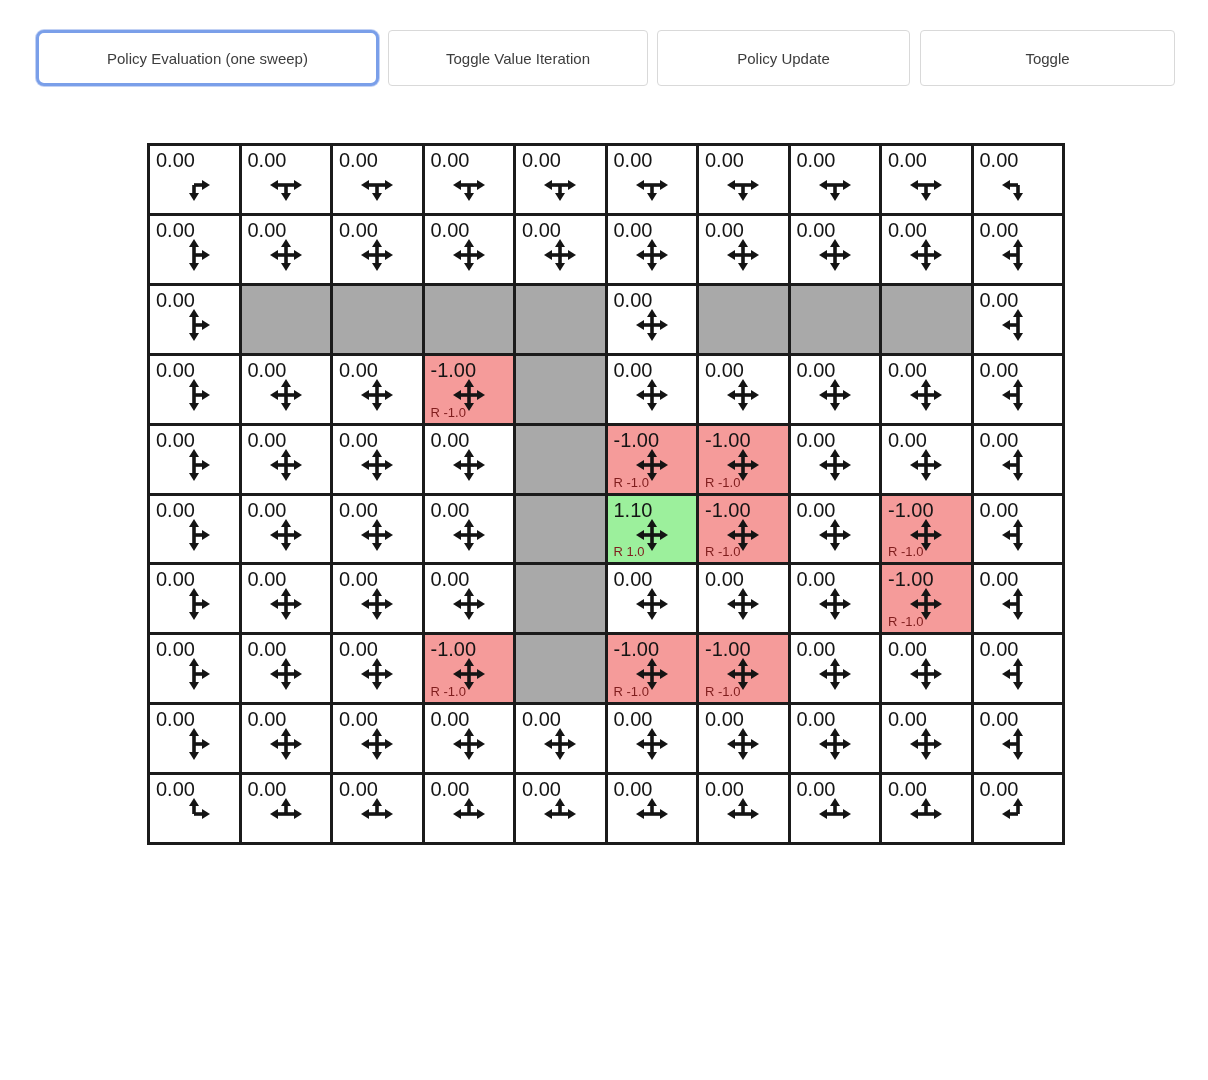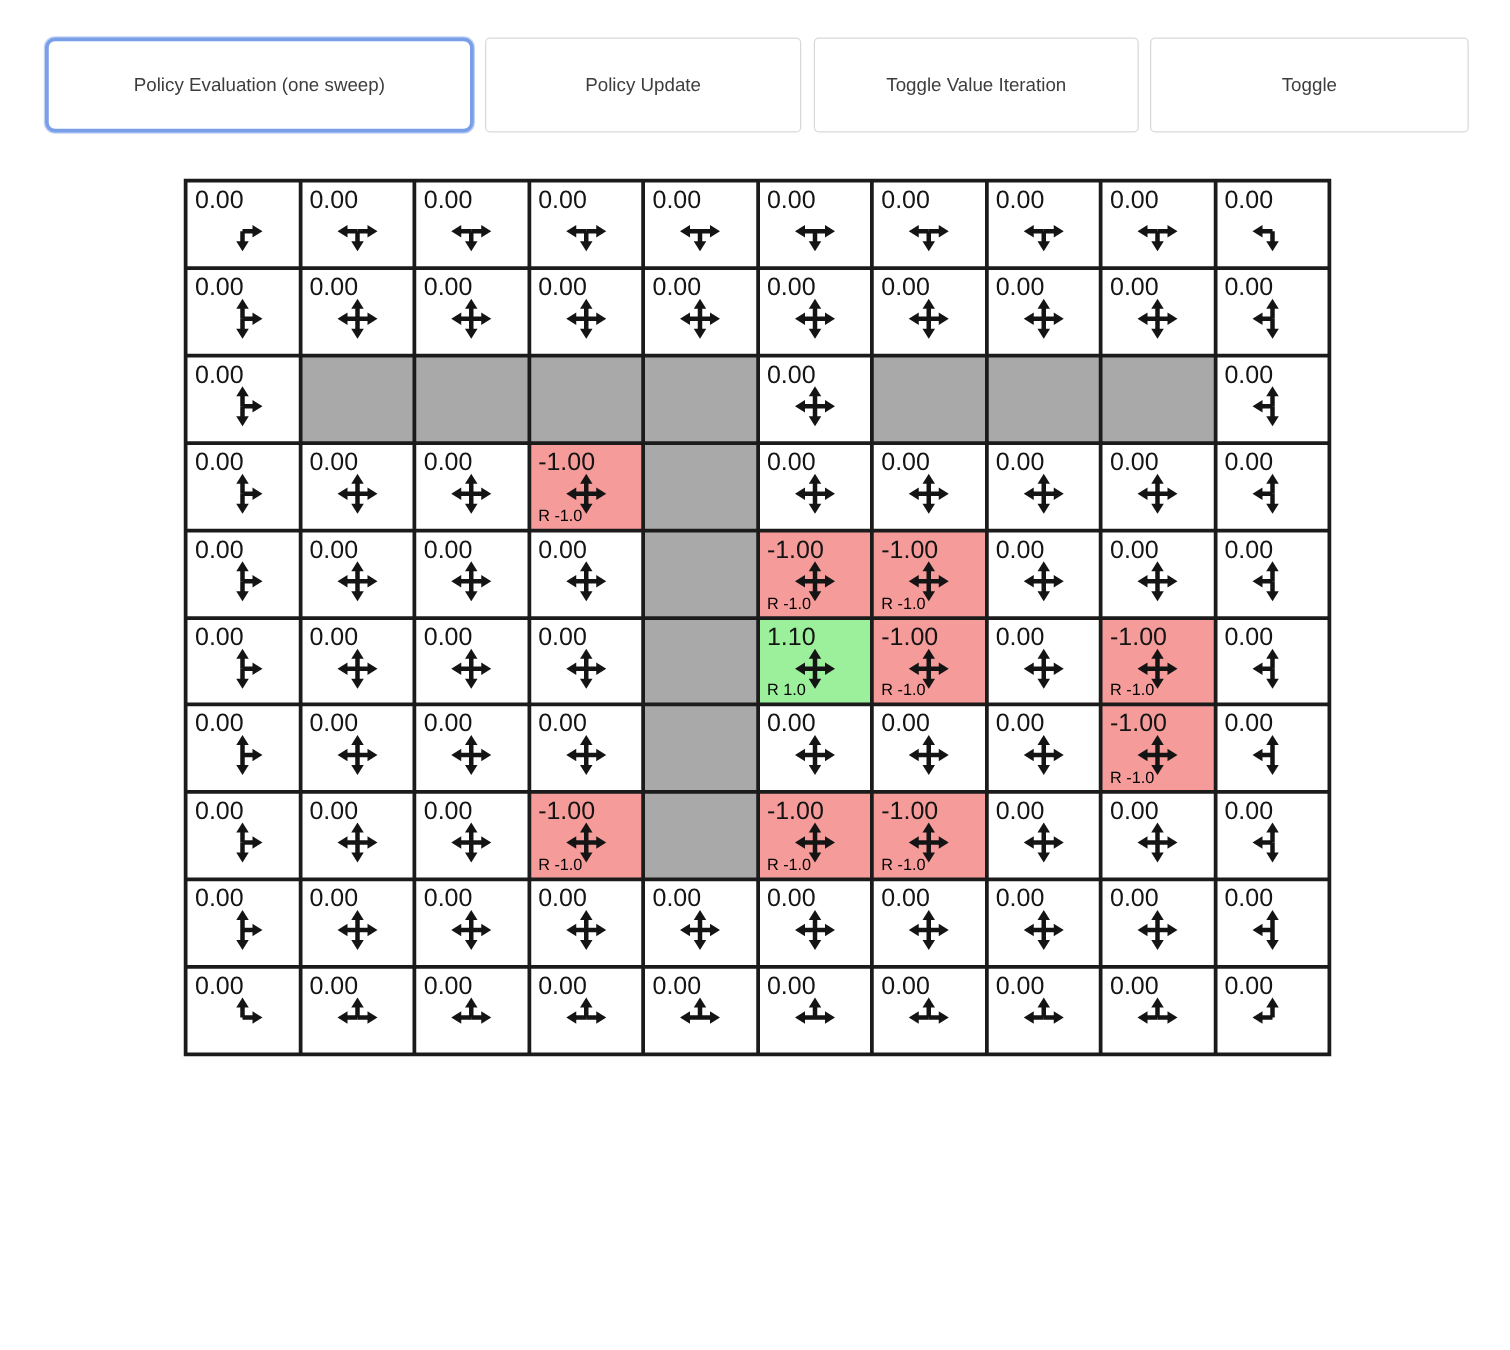--- a/index.html
+++ b/index.html
@@ -7,21 +7,21 @@
   body {
     width:1208px; height:1080px; overflow:hidden;
     font-family:"Liberation Sans", sans-serif;
     position:relative;
   }
   .toolbar {
     position:absolute; left:36px; top:30px;
     display:flex; align-items:stretch;
   }
   .btn {
-    height:76px; background:#ffffff;
+    height:56px; background:#ffffff;
     border:1px solid #d9d9d9; border-radius:4px;
     font-family:"Liberation Sans", sans-serif;
     font-size:15px; color:#3d3d3d;
     cursor:pointer; padding:0 10px;
   }
   .btn.focused {
     border:3px solid #7a9fe9; border-radius:8px;
     box-shadow:0 0 0 1px #c3d2f4;
   }
   .btn-1 { width:343px; margin-right:9px; }
@@ -46,31 +46,31 @@
     position:absolute; top:3px; left:6px;
     font-size:20px; line-height:22px; color:#141414;
     white-space:nowrap;
   }
   .cell .arrows {
     position:absolute; top:22px; left:50%;
     transform:translateX(-50%);
   }
   .cell .reward {
     position:absolute; bottom:3px; left:6px;
-    font-size:13px; color:#000000;
+    font-size:13px; color:#7f1d1d;
     white-space:nowrap;
   }
 </style>
 </head>
 <body>
 
 <div class="toolbar">
   <button class="btn btn-1 focused">Policy Evaluation (one sweep)</button>
+  <button class="btn btn-3">Toggle Value Iteration</button>
   <button class="btn btn-2">Policy Update</button>
-  <button class="btn btn-3">Toggle Value Iteration</button>
   <button class="btn btn-4">Toggle</button>
 </div>
 
 <div class="grid" id="grid">
     <div class="cell">
       <span class="value">0.00</span>
       <svg viewBox="-17 -17 34 34" width="34" height="34" class="arrows">
         <line x1="0" y1="0" x2="9" y2="0" stroke="#141414" stroke-width="3.6"></line>
         <polygon points="16,0 8,5 8,-5" fill="#141414"></polygon>
         <line x1="0" y1="0" x2="0" y2="9" stroke="#141414" stroke-width="3.6"></line>

